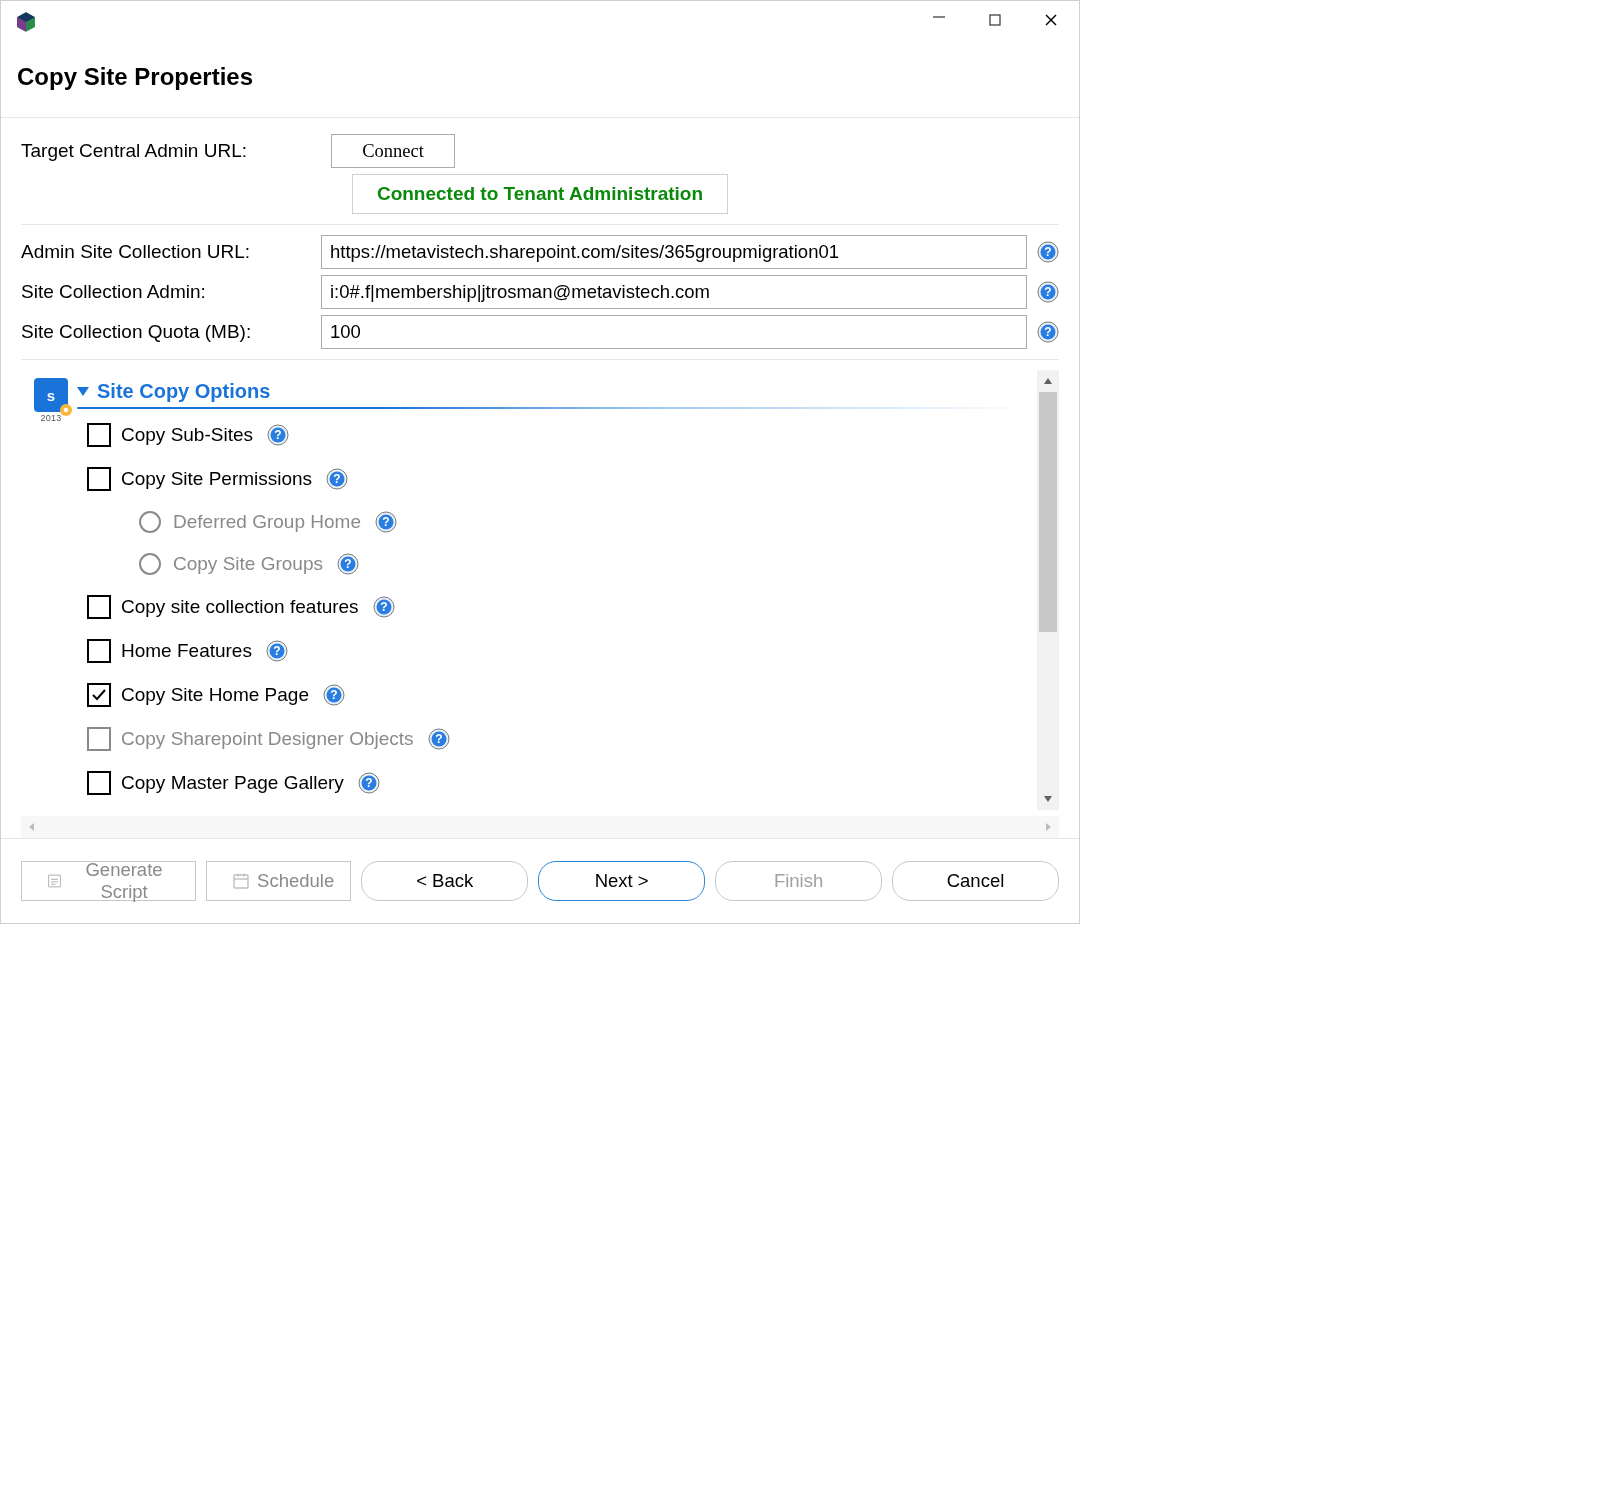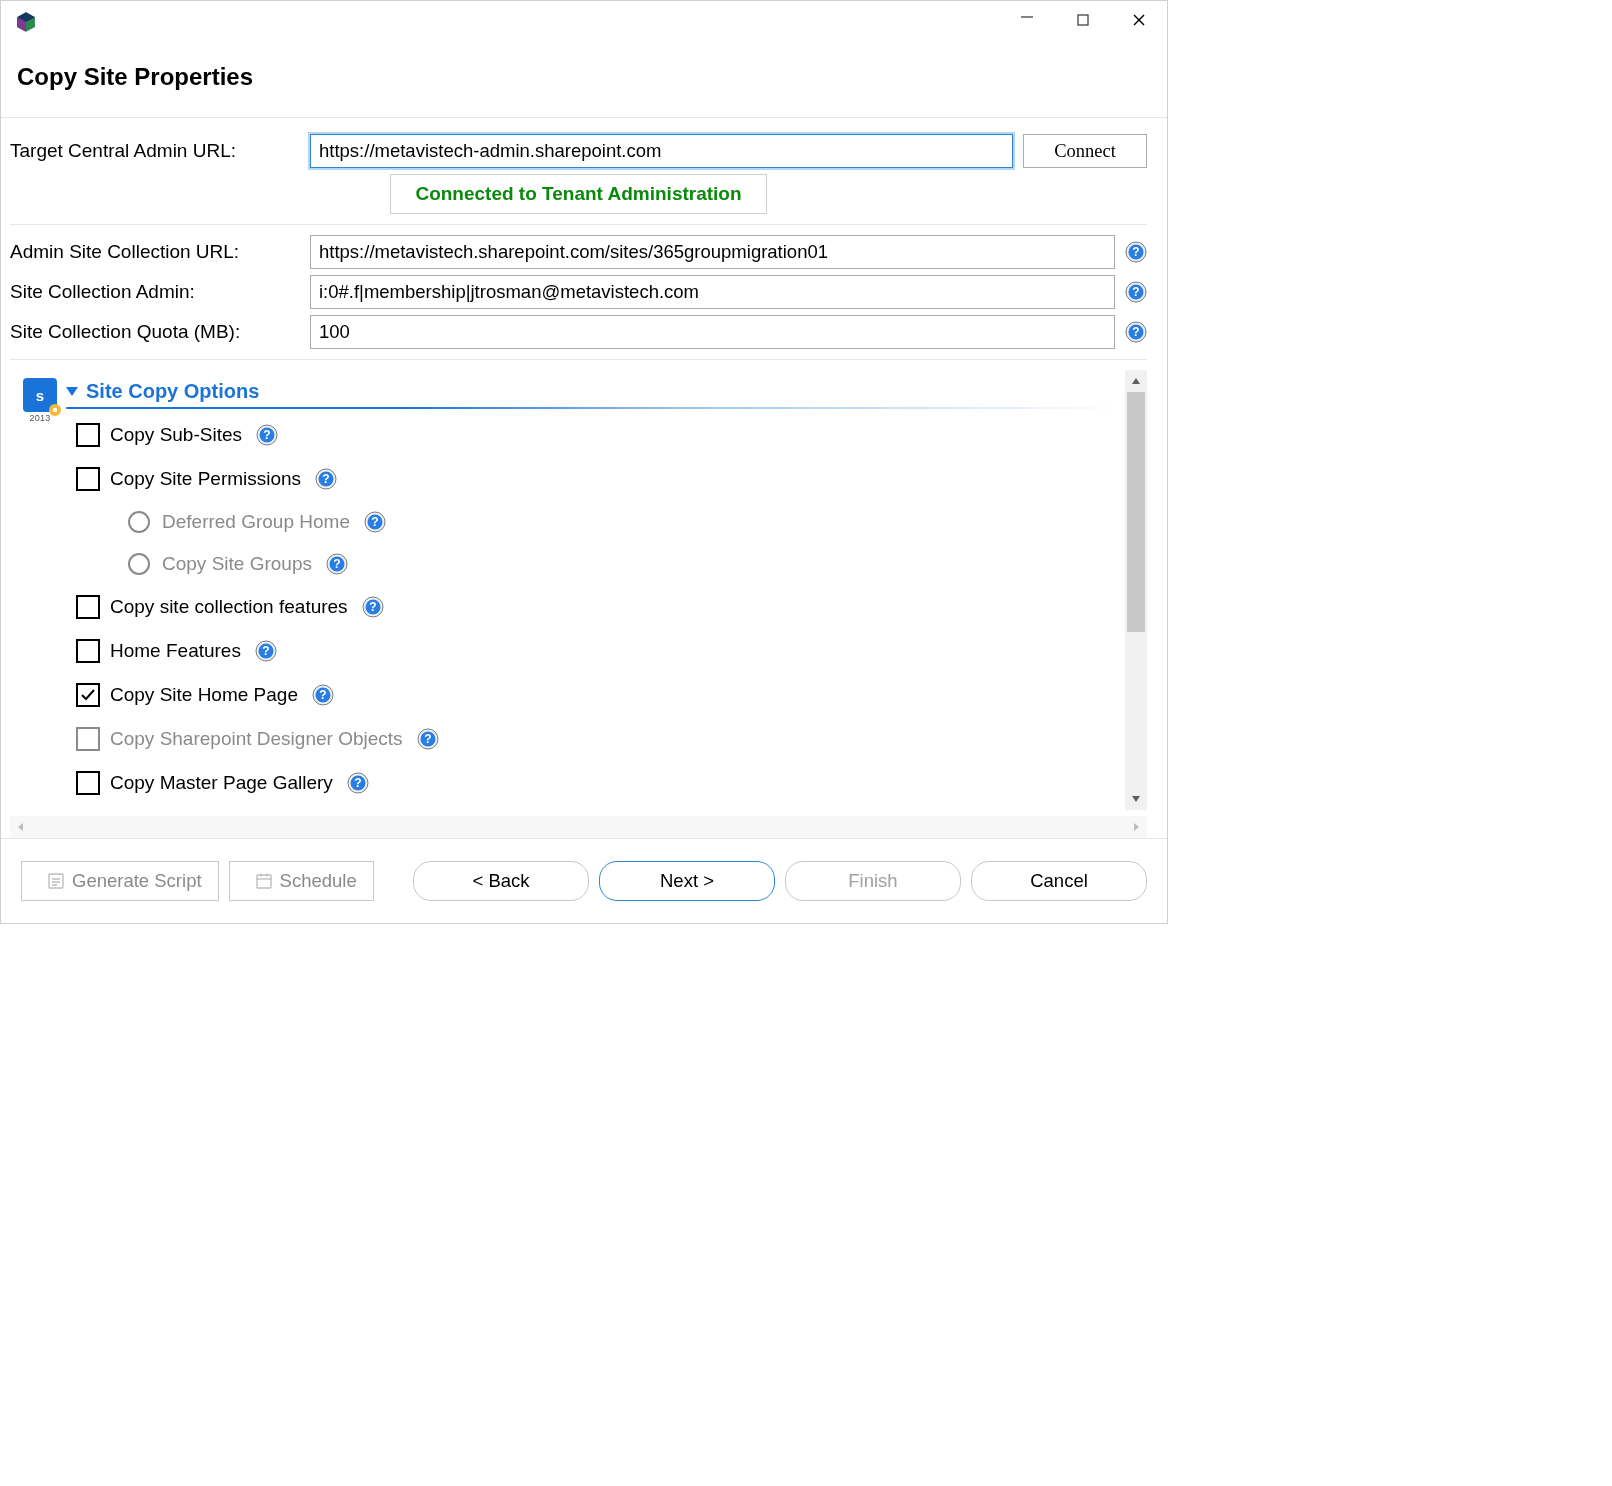--- a/index.html
+++ b/index.html
@@ -6,37 +6,37 @@
     --border:#ababab;
     --border-light:#d0d0d0;
     --focus:#2b86d9;
     --text:#000;
     --muted:#8a8a8a;
     --green:#0a8a0a;
     --blue-accent:#0a66c2;
     --section-blue:#1a73d9;
   }
   html,body{margin:0;padding:0;font-family:"Segoe UI",Arial,sans-serif;color:var(--text);background:#fff;}
-  .window{width:1168px;border:1px solid var(--border-light);box-sizing:border-box;margin:0;}
+  .window{width:1080px;border:1px solid var(--border-light);box-sizing:border-box;margin:0;}
 
   
   .titlebar{display:flex;align-items:flex-start;justify-content:flex-start;height:42px;}
   .title-icon{width:26px;height:26px;margin:8px 0 0 12px;position:relative;}
   .title-icon svg{width:26px;height:26px;}
   .title-controls{margin-left:auto;display:flex;}
   .tc{width:56px;height:38px;display:flex;align-items:center;justify-content:center;}
   .tc svg{width:14px;height:14px;}
   .tc-min{padding-top:9px;align-items:flex-start;}
 
   
   .header{padding:10px 16px 26px 16px;border-bottom:1px solid #e6e6e6;}
   .page-title{font-size:24px;font-weight:700;margin:10px 0 0 0;}
 
   
-  .form{padding:16px 20px 0 9px;}
+  .form{padding:16px 20px 0 20px;}
   .row{display:flex;align-items:center;margin-bottom:6px;}
   .row label{width:300px;font-size:19px;}
   .row .inputwrap{flex:1;}
   .row input[type=text]{width:100%;height:34px;box-sizing:border-box;font-size:18.5px;padding:2px 8px 2px 8px;border:1px solid var(--border);font-family:inherit;}
   .row input.focus{border:1px solid var(--focus);outline:2px solid rgba(43,134,217,.35);}
   .connect-btn{margin-left:10px;width:124px;height:34px;border:1px solid var(--border);background:#fff;font-size:18.5px;font-family:Liberation Serif, serif;}
   .status-row{display:flex;justify-content:center;margin:4px 0 6px 0;}
   .status-box{border:1px solid var(--border-light);padding:8px 24px;color:var(--green);font-weight:700;font-size:19px;}
   .help-icon{margin-left:10px;width:22px;height:22px;flex:0 0 22px;}
   .help-icon svg{width:22px;height:22px;display:block;}
@@ -118,23 +118,20 @@
   </div>
 
   <div class="header">
     <h1 class="page-title">Copy Site Properties</h1>
   </div>
 
   <div class="form">
 
     <div class="row">
       <label>Target Central Admin URL:</label>
-      <div class="inputwrap">
-        <input type="text" class="focus" value="https://metavistech-admin.sharepoint.com" style="">
-      </div>
       <button class="connect-btn">Connect</button>
     </div>
 
     <div class="status-row">
       <div class="status-box">Connected to Tenant Administration</div>
     </div>
 
     <div class="divider"></div>
 
     <div class="row">

